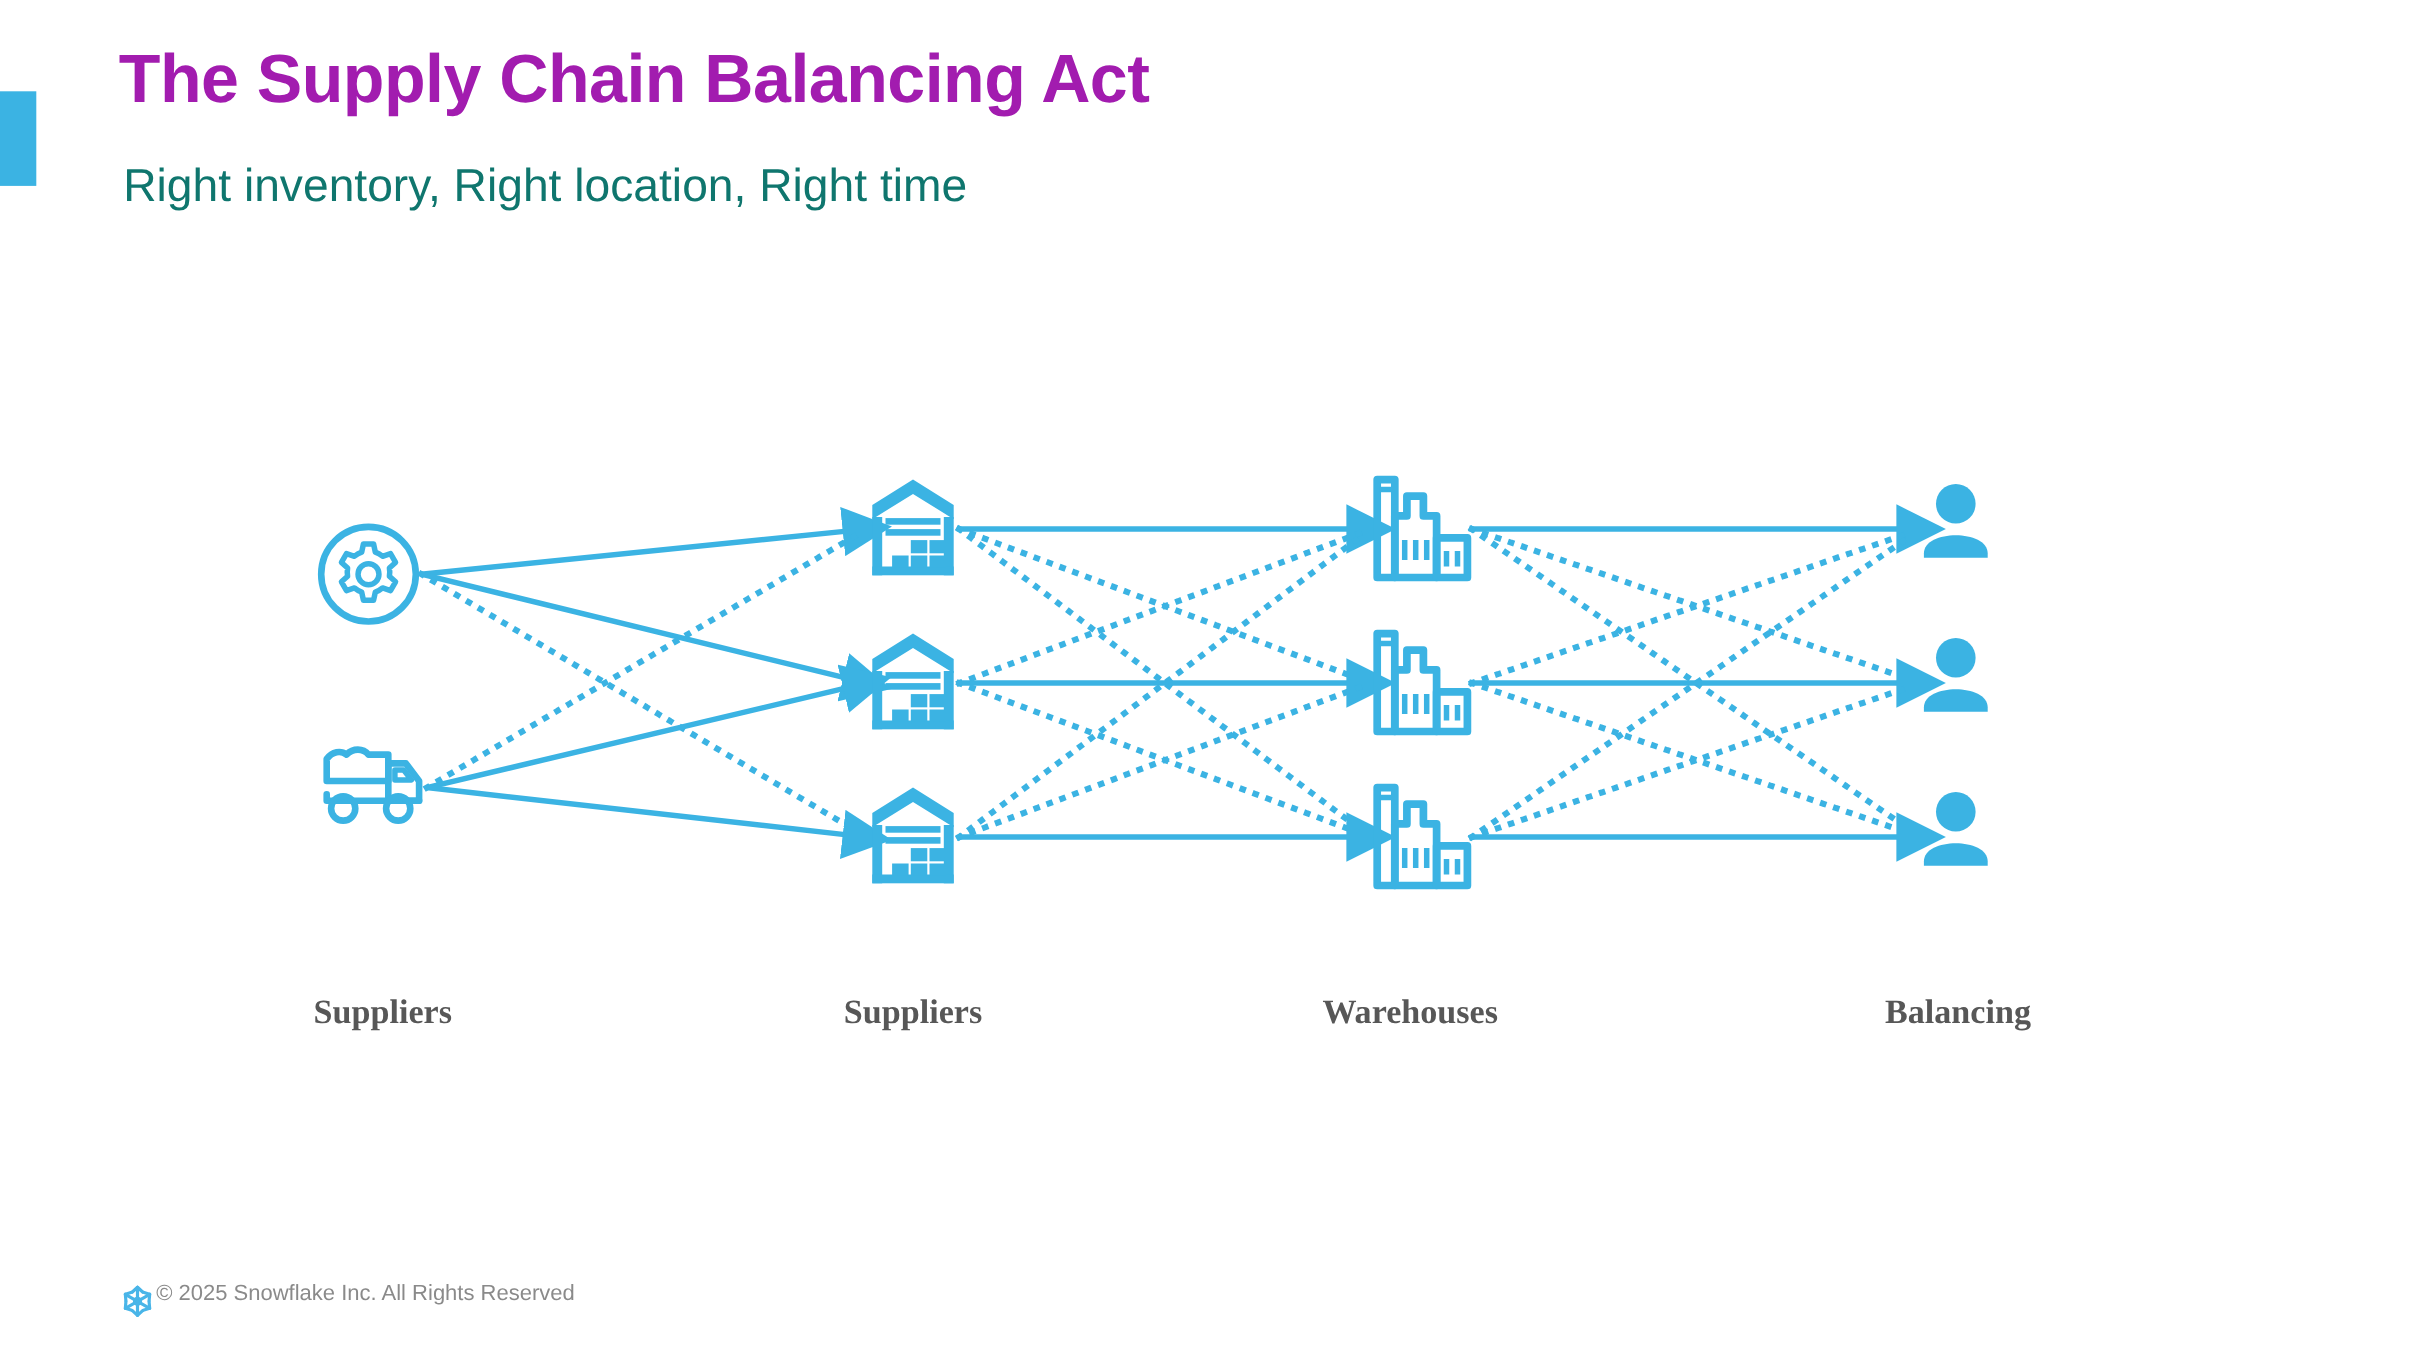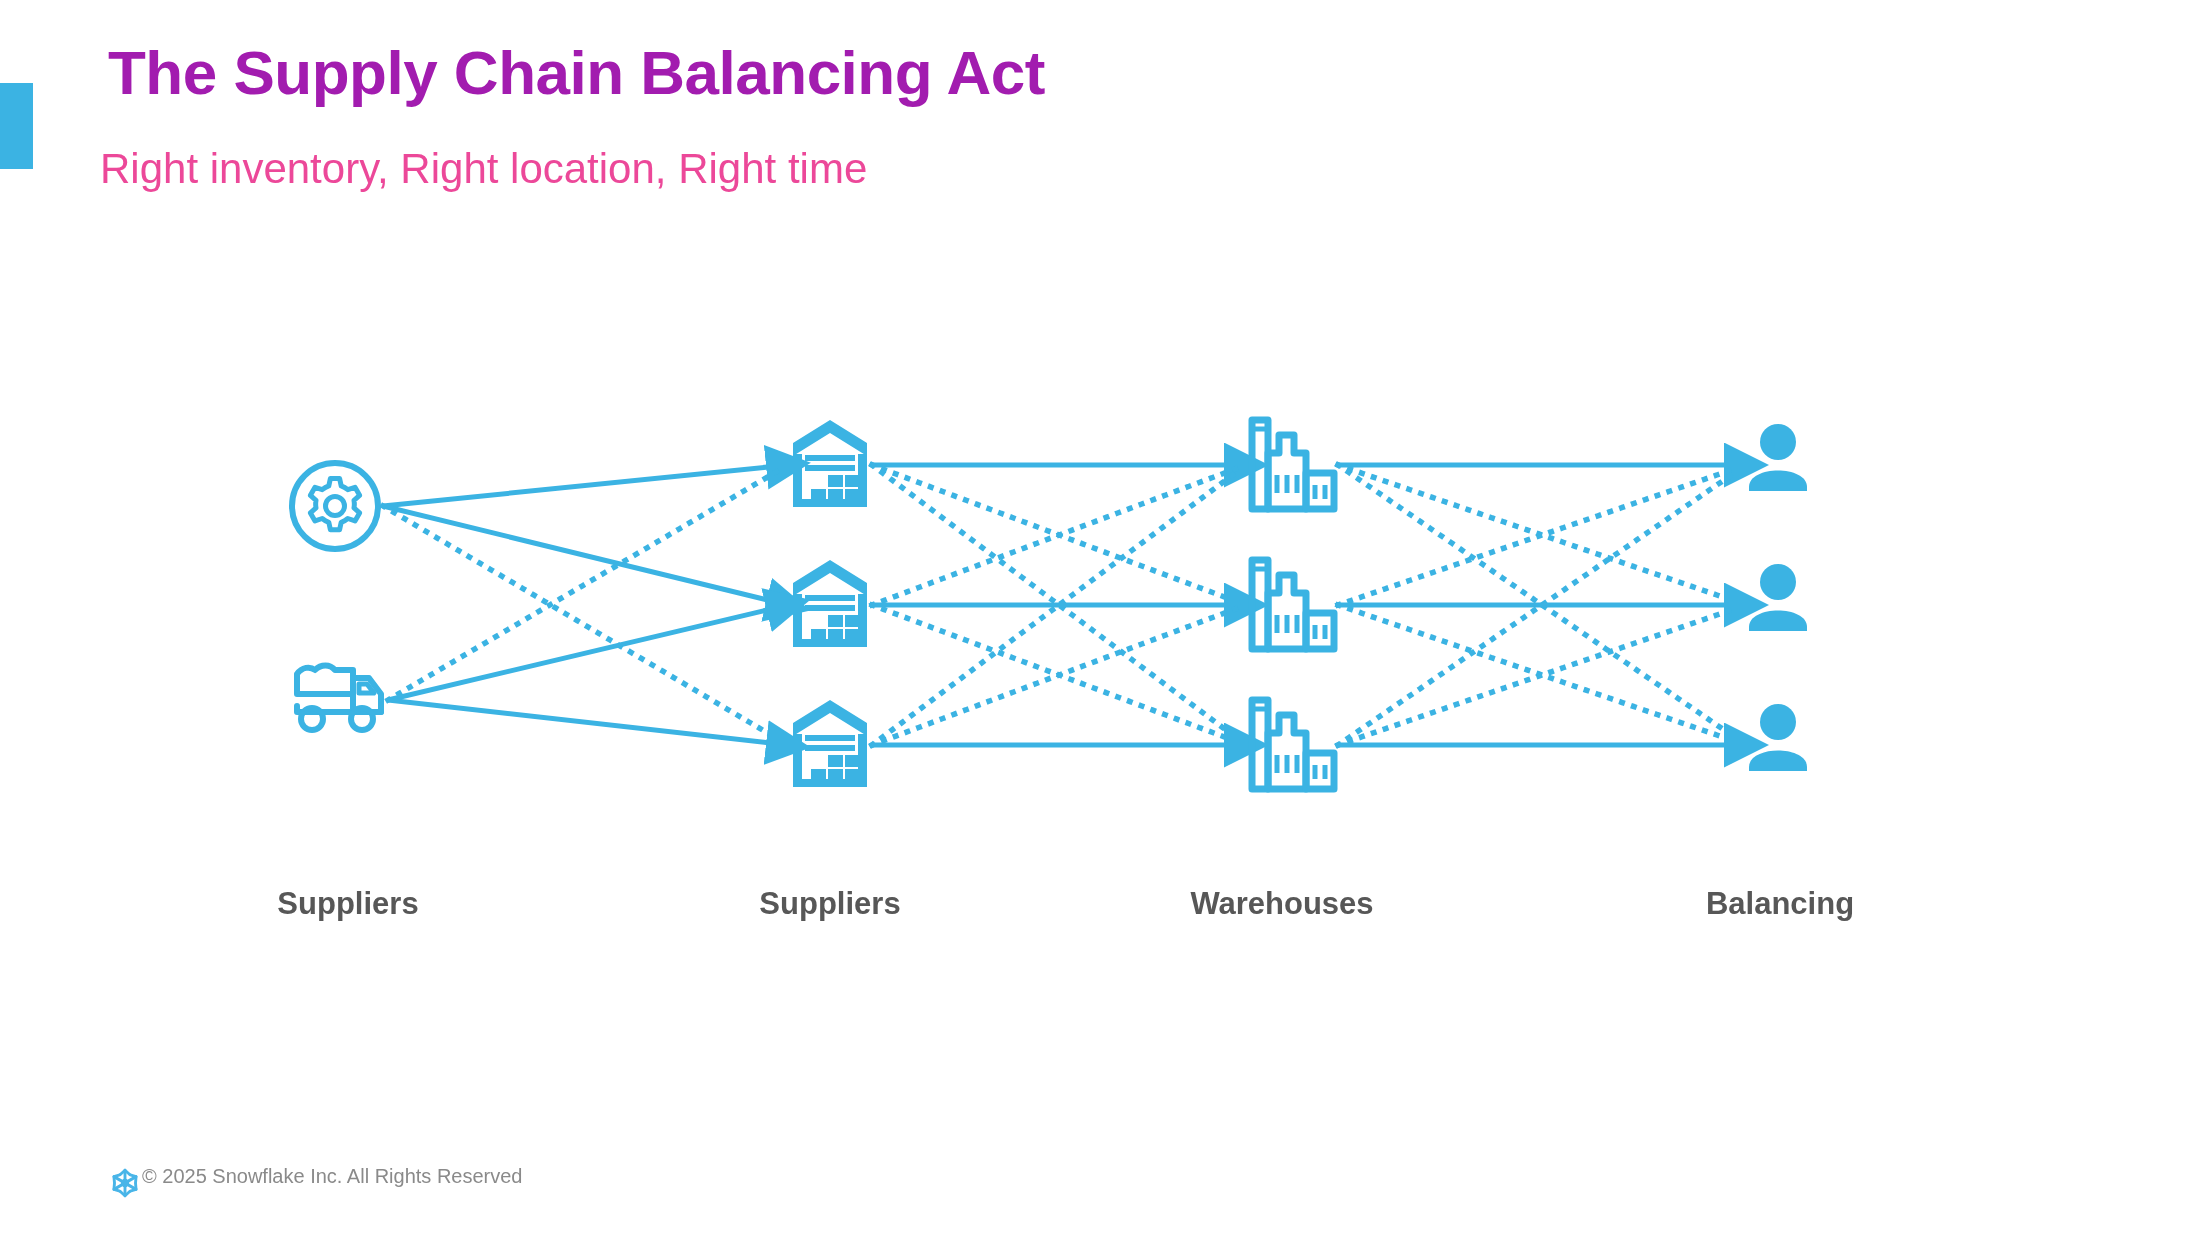--- a/index.html
+++ b/index.html
@@ -31,36 +31,37 @@
     top: 42px;
     font-size: 62px;
     font-weight: bold;
     color: #a21caf;
     letter-spacing: -0.5px;
     white-space: nowrap;
     line-height: 1;
   }
   #page-subtitle {
     position: absolute;
-    left: 100px;
+    left: 112px;
     top: 148px;
     font-size: 42px;
     font-weight: normal;
-    color: #ec4899;
+    color: #0f766e;
     white-space: nowrap;
     line-height: 1;
   }
 
   
   #diagram {
     position: absolute;
     left: 0;
-    top: 0;
+    top: 16px;
     width: 2192px;
     height: 1136px;
+    font-family: Liberation Serif, serif;
   }
   #diagram-svg {
     position: absolute;
     left: 0;
     top: 0;
   }
 
   
   .column-label {
     position: absolute;

